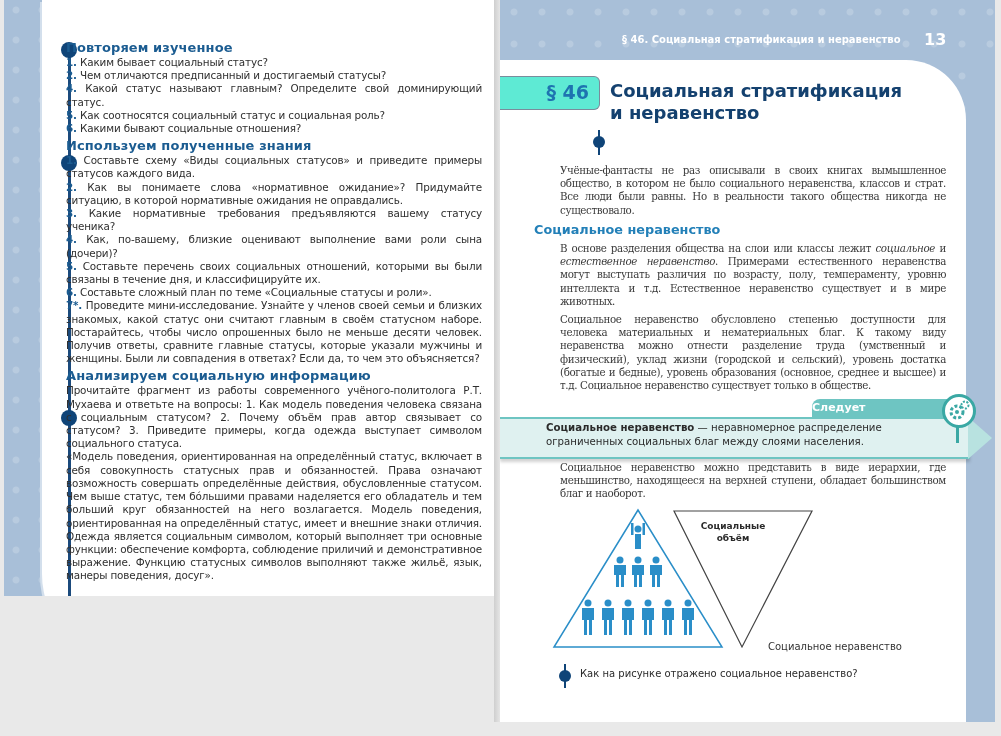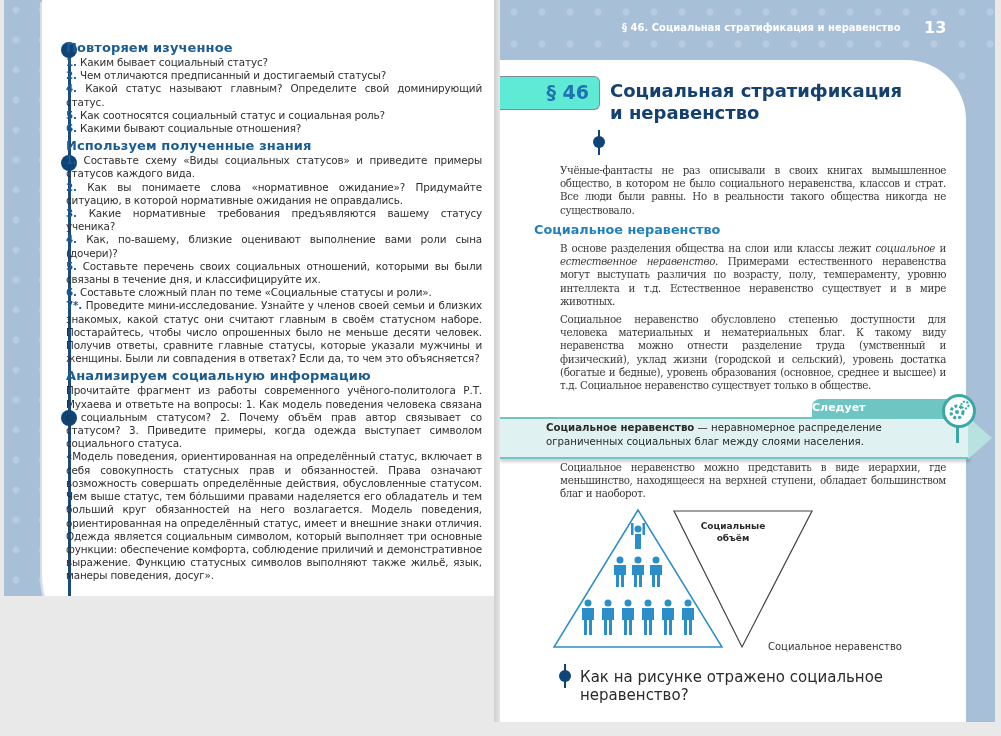--- a/index.html
+++ b/index.html
@@ -52,21 +52,21 @@
   
   .page-right {
     position: absolute; left: 500px; top: 0; width: 495px; height: 722px;
     background: #a8bfd8; overflow: hidden;
   }
   .page-right .deco {
     position: absolute; inset: 0;
     background:
       radial-gradient(circle at 14px 12px, rgba(255,255,255,0.18) 3px, transparent 4px) 0 0/28px 32px;
   }
-  .header-right { position: absolute; left: 0; top: 0; width: 495px; height: 60px; }
+  .header-right { position: absolute; left: 0; top: 12px; width: 495px; height: 60px; }
   .header-right .htitle { position: absolute; left: 122px; top: 22px; color: #fff; font-weight: bold; font-size: 10px; }
   .header-right .pnum { position: absolute; left: 424px; top: 18px; color: #fff; font-weight: bold; font-size: 16px; }
   .right-white {
     position: absolute; left: 0; top: 60px; width: 466px; height: 662px;
     background: #fff; border-top-right-radius: 60px;
   }
   .right-strip { position: absolute; left: 466px; top: 60px; width: 29px; height: 660px; background: #a8bfd8; }
 
   .sec-badge {
     position: absolute; left: 0; top: 76px; width: 100px; height: 34px;
@@ -108,21 +108,21 @@
   .gear-badge {
     position: absolute; left: 442px; top: 394px; width: 34px; height: 34px; border-radius: 50%;
     background: #fff; border: 3px solid #3aa8a4;
   }
   .gear-pin { position: absolute; left: 456px; top: 425px; width: 3px; height: 18px; background: #3aa8a4; }
 
   .diagram { position: absolute; left: 40px; top: 505px; width: 380px; height: 150px; }
   .tri-label { position: absolute; left: 198px; top: 520px; width: 70px; text-align: center; font-weight: bold; font-size: 9px; line-height: 12px; color: #2a2a2a; }
   .ineq-label { position: absolute; left: 268px; top: 641px; font-size: 10px; color: #333; }
 
-  .q-bottom { position: absolute; left: 80px; top: 668px; font-size: 15px; color: #2a2a2a; }
+  .q-bottom { position: absolute; left: 80px; top: 668px; font-size: 10px; color: #2a2a2a; }
   .qb-dot { position: absolute; left: 59px; top: 670px; width: 12px; height: 12px; border-radius: 50%; background: #0f4478; }
   .qb-line { position: absolute; left: 64px; top: 664px; width: 2px; height: 24px; background: #0f4478; }
 </style>
 </head>
 <body>
 
 <div class="page-left">
   <div class="deco"></div>
   <div class="left-white"></div>
   <div class="timeline"></div>

